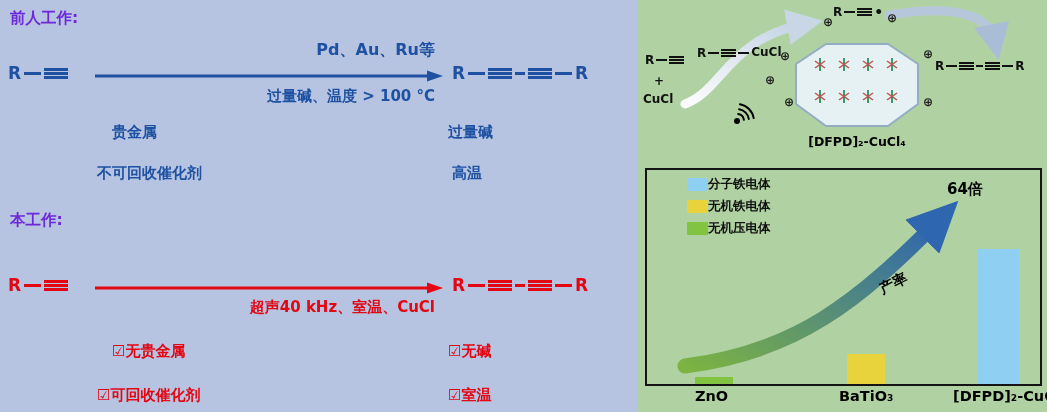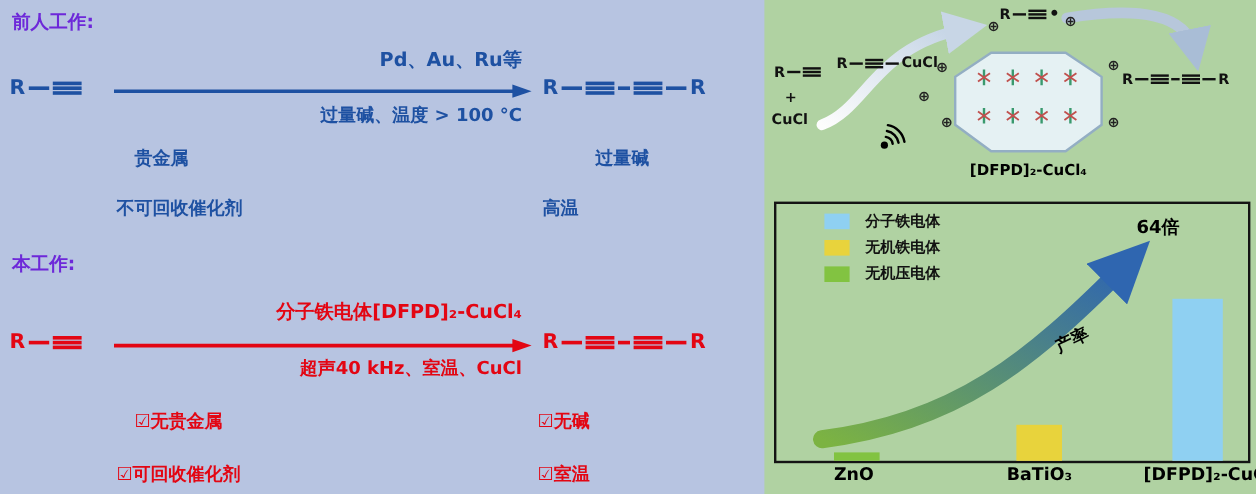--- a/index.html
+++ b/index.html
@@ -39,21 +39,21 @@
   .mol.sm .triple::after { border-top-width:2px; margin-top:-1px; }
   .sm-text { font-size:12px; font-weight:700; color:#111; line-height:1.1; }
   .radical-dot { font-size:14px; margin-left:2px; line-height:0; }
   .charge { position:absolute; font-size:12px; font-weight:700; color:#222; line-height:1; }
   .cat-label { font-size:12.5px; font-weight:700; color:#000; text-align:center; white-space:nowrap; }
 
   
   .chart-box { position:absolute; left:8px; top:168px; width:393px; height:214px; border:2px solid #141414; }
   .chart-swoosh { position:absolute; left:0; top:0; }
   .legend { position:absolute; left:10px; top:6px; }
-  .legend-row { display:flex; align-items:center; gap:13px; margin-bottom:5px;padding-left:30px; }
+  .legend-row { display:flex; align-items:center; gap:0; margin-bottom:5px;padding-left:30px; }
   .swatch { width:21px; height:13px; display:inline-block; }
   .legend-label { font-size:12.5px; font-weight:700; color:#111; white-space:nowrap; }
   .bar { position:absolute; bottom:0; }
   .chart-annotation { position:absolute; left:300px; top:10px; font-size:15px; font-weight:700; color:#000; }
   .arrow-label { position:absolute; left:232px; top:104px; font-size:14.5px; font-weight:700; color:#000; transform:rotate(-26deg); }
   .axis-label { position:absolute; font-size:14.5px; font-weight:700; color:#000; white-space:nowrap; }
 </style>
 </head>
 <body>
 
@@ -82,27 +82,26 @@
       <span class="r-label">R</span>
       <span class="bond"></span>
       <span class="triple"></span>
       <span class="bond short"></span>
       <span class="triple"></span>
       <span class="bond"></span>
       <span class="r-label">R</span>
     </div>
 
     <div class="abs label15 blue" style="left:112px; top:123px;text-align:right;">贵金属</div>
-    <div class="abs label15 blue" style="left:448px; top:123px;margin-left:48px;">过量碱</div>
+    <div class="abs label15 blue" style="left:448px; top:123px;">过量碱</div>
     <div class="abs label15 blue" style="left:97px; top:164px;">不可回收催化剂</div>
     <div class="abs label15 blue" style="left:452px; top:164px;text-align:right;">高温</div>
 
     <div class="abs heading" style="left:10px; top:210px;">本工作:</div>
 
-    <div class="abs cond red" style="left:105px; top:250px; width:330px;">分子铁电体[DFPD]₂-CuCl₄</div>
 
     <div class="abs mol mol-red" style="left:8px; top:277px;">
       <span class="r-label">R</span>
       <span class="bond"></span>
       <span class="triple"></span>
     </div>
 
     <svg class="abs" style="left:95px; top:281px;" width="350" height="14">
       <line x1="0" y1="7" x2="334" y2="7" stroke="#e30613" stroke-width="3"></line>
       <polygon points="332,1.5 348,7 332,12.5" fill="#e30613"></polygon>

